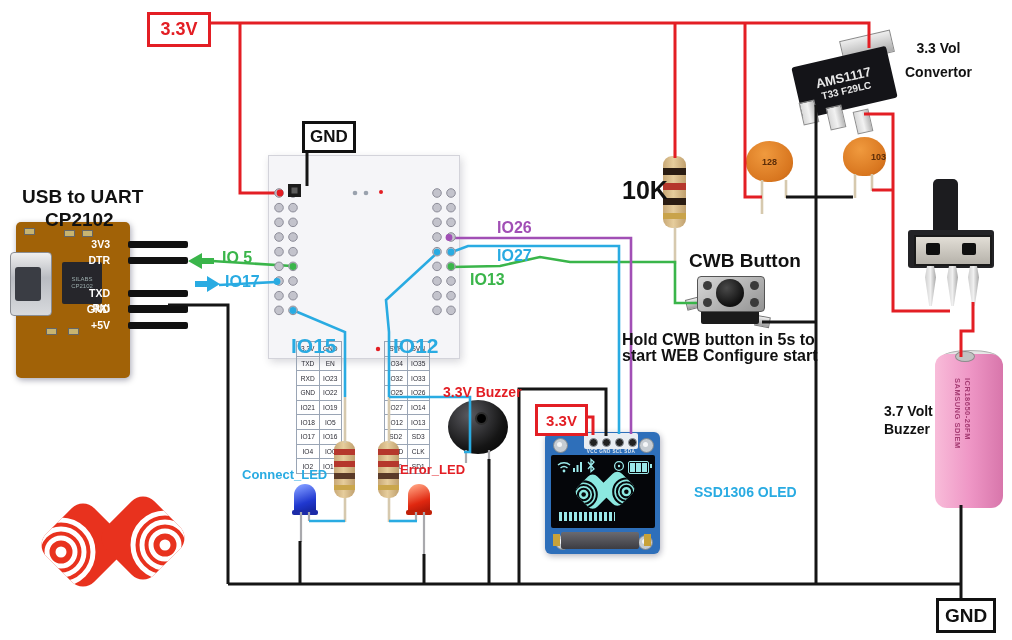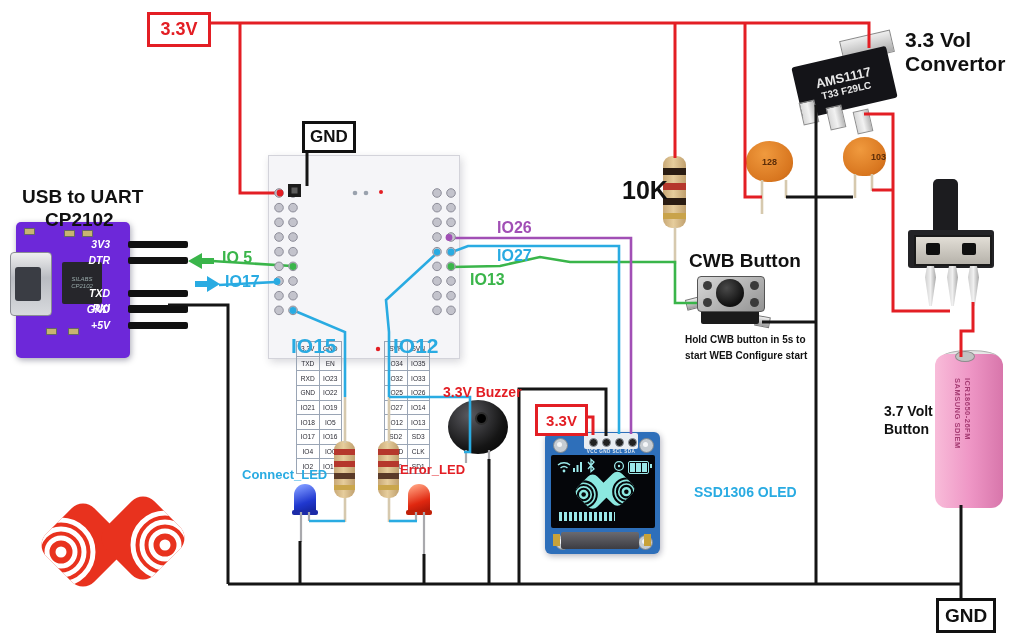--- a/index.html
+++ b/index.html
@@ -28,22 +28,22 @@
   
   #esp-board{left:268px;top:155px;width:190px;height:202px;background:#f5f5f8;
              border:1px solid #d3d3da;box-shadow:2px 3px 8px rgba(40,40,60,.18);}
   .pin-table{position:absolute;top:185px;width:46px;font-size:6.6px;color:#2a2a33;
              border-top:1px solid #9aa5b5;background:transparent;}
   .pin-row{height:14.67px;box-sizing:border-box;display:flex;
            border:1px solid #9aa5b5;border-top:0;}
   .pin-cell{flex:1;display:flex;align-items:center;justify-content:center;overflow:hidden;}
   .pin-cell:first-child{border-right:1px solid #9aa5b5;}
   
-  #cp2102{left:16px;top:222px;width:114px;height:136px;background:#6d28d9;
-          border-radius:5px;box-shadow:1px 2px 6px rgba(0,0,40,.35);overflow:visible;font-style:italic;}
+  #cp2102{left:16px;top:222px;width:114px;height:156px;background:#a16207;
+          border-radius:5px;box-shadow:1px 2px 6px rgba(0,0,40,.35);overflow:visible;}
   .cp-row{position:absolute;left:0;height:14px;width:100%;}
   .cp-lbl{position:absolute;left:44px;width:50px;text-align:right;color:#fff;
           font-size:10.5px;font-weight:bold;top:0;}
   .cp-bar{position:absolute;left:112px;top:3px;width:60px;height:7px;background:#111;border-radius:2px;}
   #cp-usb{left:-6px;top:30px;width:40px;height:62px;background:linear-gradient(180deg,#efefef,#b9bcc2 40%,#d8dadd);
           border:1px solid #8a8d93;border-radius:4px;}
   #cp-usb-slot{left:4px;top:14px;width:26px;height:34px;background:#3a3d44;border-radius:3px;}
   #cp-chip{left:46px;top:40px;width:40px;height:42px;background:#26262b;border-radius:2px;
            color:#9aa;display:flex;flex-direction:column;align-items:center;justify-content:center;
            font-size:6px;line-height:7px;}
@@ -518,30 +518,30 @@
 
   <div class="lbl grn z-lbl" style="left:222px;top:249px;font-size:16px;">IO 5</div>
   <div class="lbl blu z-lbl" style="left:225px;top:273px;font-size:16px;">IO17</div>
   <div class="lbl pur z-lbl" style="left:497px;top:219px;font-size:16px;">IO26</div>
   <div class="lbl blu z-lbl" style="left:497px;top:247px;font-size:16px;">IO27</div>
   <div class="lbl grn z-lbl" style="left:470px;top:271px;font-size:16px;">IO13</div>
   <div class="lbl blu z-lbl" style="left:291px;top:334px;font-size:21px;">IO15</div>
   <div class="lbl blu z-lbl" style="left:393px;top:334px;font-size:21px;">IO12</div>
 
   <div class="lbl blk z-lbl" style="left:622px;top:176px;font-size:25px;">10K</div>
-  <div class="lbl blk z-lbl" style="left:905px;top:28px;font-size:21px;line-height:24px;">
+  <div class="lbl blk z-lbl" style="left:905px;top:36px;font-size:14px;line-height:24px;text-align:center;">
     <span>3.3 Vol</span><br>
     <span>Convertor</span>
   </div>
   <div class="lbl blk z-lbl" style="left:683px;top:250px;font-size:19px;margin-left:6px;">CWB Button</div>
-  <div class="lbl blk z-lbl" style="left:685px;top:332px;font-size:10px;line-height:16px;">
+  <div class="lbl blk z-lbl" style="left:622px;top:332px;font-size:16px;line-height:16px;">
     <span>Hold CWB button in 5s to</span><br>
     <span>start WEB Configure start</span>
   </div>
   <div class="lbl red z-lbl" style="left:443px;top:384px;font-size:14px;">3.3V Buzzer</div>
   <div class="lbl blu z-lbl" style="left:242px;top:467px;font-size:13px;">Connect_LED</div>
   <div class="lbl red z-lbl" style="left:400px;top:462px;font-size:13px;">Error_LED</div>
   <div class="lbl blu z-lbl" style="left:694px;top:484px;font-size:14px;">SSD1306 OLED</div>
   <div class="lbl blk z-lbl" style="left:884px;top:402px;font-size:14px;line-height:18px;">
     <span>3.7 Volt</span><br>
-    <span>Button</span>
+    <span>Buzzer</span>
   </div>
 </div>
 
 </body></html>

